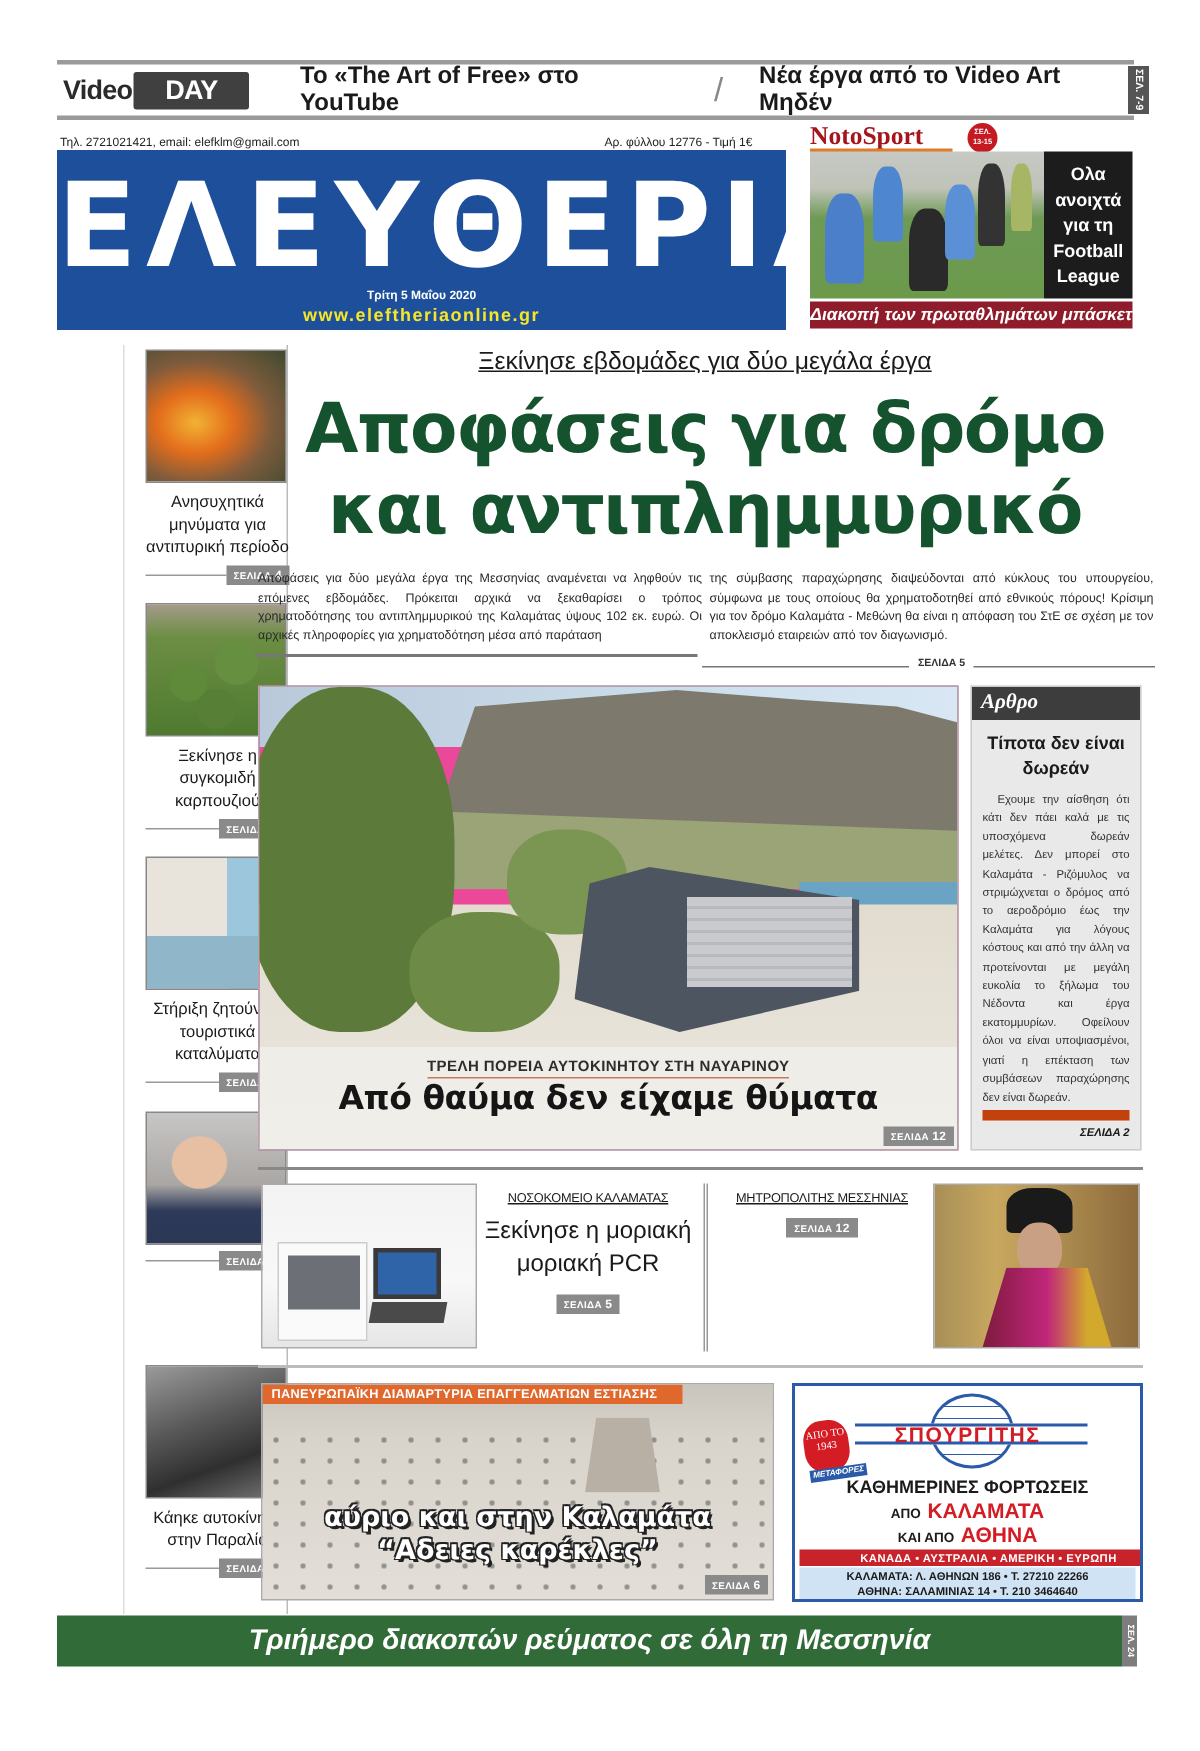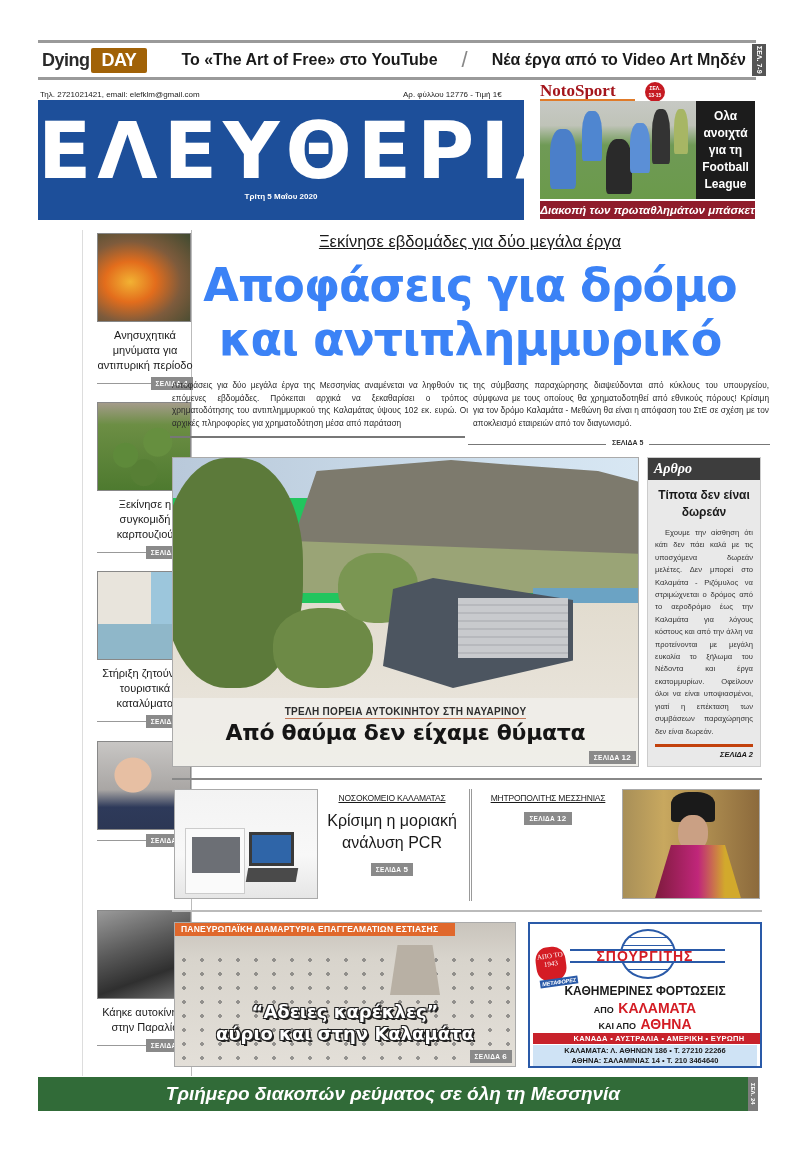--- a/index.html
+++ b/index.html
@@ -5,21 +5,21 @@
   * { box-sizing: border-box; margin: 0; padding: 0; }
   html, body { width: 800px; height: 1167px; background: #ffffff; overflow: hidden; }
   body { font-family: "Liberation Sans", sans-serif; color: #1a1a1a; position: relative; }
 
   .abs { position: absolute; }
 
   
   .topstrip { left: 38px; top: 40px; width: 718px; height: 40px; border-top: 3px solid #9a9a9a; border-bottom: 3px solid #9a9a9a; display: flex; align-items: center; }
   .freeday { display: flex; align-items: center; margin-left: 4px; font-weight: bold; font-size: 18px; letter-spacing: -0.5px; }
   .freeday .free { color: #2a2a2a; }
-  .freeday .day { background: #a16207; color: #fff; padding: 2px 11px; margin-left: 1px; border-radius: 2px; text-align: right; }
+  .freeday .day { background: #404040; color: #fff; padding: 2px 21px; margin-left: 1px; border-radius: 2px; text-align: right; }
   .strip-text { font-family: "Liberation Sans", sans-serif; font-weight: bold; font-size: 16px; color: #1a1a1a; }
   .strip-sep { font-size: 22px; color: #888; margin: 0 24px; font-weight: normal; }
   .pagetab { width: 14px; height: 32px; background: #555; color: #fff; font-size: 7px; writing-mode: vertical-rl; text-align: center; font-weight: bold; display: flex; align-items: center; justify-content: center; }
 
   .infoline { font-size: 8px; color: #222; }
 
   
   .masthead { left: 38px; top: 100px; width: 486px; height: 120px; background: #1d4f9a; }
   .mast-title { position: absolute; left: 0; top: 6px; width: 100%; text-align: center; color: #fff; font-family: "DejaVu Sans", sans-serif; font-weight: bold; font-size: 78px; letter-spacing: 6px; line-height: 90px; }
   .mast-date { position: absolute; left: 0; top: 92px; width: 100%; text-align: center; color: #fff; font-size: 8px; font-weight: bold; }
@@ -39,48 +39,48 @@
   .side-item { position: absolute; left: 14px; width: 96px; }
   .side-photo { width: 94px; height: 89px; border: 1px solid #888; margin-left: 0; }
   .side-title { text-align: center; font-size: 11px; line-height: 15px; margin-top: 6px; color: #1a1a1a; }
   .side-footer { display: flex; align-items: center; margin-top: 4px; }
   .side-line { flex: 1; height: 1px; background: #999; }
   .page-badge { background: #8a8a8a; color: #fff; font-size: 6.5px; font-weight: bold; padding: 2px 5px; letter-spacing: 0.3px; }
   .page-badge b { font-size: 8px; }
 
   
   .kicker { left: 170px; top: 232px; width: 600px; text-align: center; font-size: 16.5px; text-decoration: underline; color: #1a1a1a; }
-  .headline { left: 170px; top: 258px; width: 600px; text-align: center; font-family: "DejaVu Sans", sans-serif; font-weight: bold; font-size: 46px; line-height: 54px; letter-spacing: -1px; color: #3b82f6; }
+  .headline { left: 170px; top: 258px; width: 600px; text-align: center; font-family: "DejaVu Sans", sans-serif; font-weight: bold; font-size: 46px; line-height: 54px; letter-spacing: -1px; color: #14532d; }
   .lead-body { top: 379px; width: 296px; font-size: 8.3px; line-height: 12.6px; text-align: justify; color: #2a2a2a; }
   .lead-sep { left: 170px; top: 436px; width: 295px; height: 2px; background: #777; }
   .sel5-line { left: 468px; top: 444px; width: 302px; height: 1px; background: #777; }
   .sel5 { left: 606px; top: 439px; background: #fff; padding: 0 6px; font-size: 7px; font-weight: bold; color: #333; }
 
   
-  .bigphoto { left: 172px; top: 457px; width: 467px; height: 310px; border: 1px solid #aaa; background: #22c55e; overflow: hidden; }
+  .bigphoto { left: 172px; top: 457px; width: 467px; height: 310px; border: 1px solid #aaa; background: #ec4899; overflow: hidden; }
   .sky { position: absolute; left: 0; top: 0; width: 100%; height: 40px; background: linear-gradient(90deg, #b9c9da 0%, #cfe0ee 70%, #d8e7f3 100%); }
   .mountain { position: absolute; left: 110px; top: 2px; width: 420px; height: 110px; background: #7d7a6d; clip-path: polygon(0 100%, 8% 10%, 40% 0, 60% 6%, 75% 10%, 90% 25%, 100% 40%, 100% 100%); }
   .slope { position: absolute; left: 120px; top: 70px; width: 350px; height: 65px; background: #9aa476; clip-path: polygon(0 20%, 100% 40%, 100% 100%, 0 100%); }
   .sea { position: absolute; left: 360px; top: 130px; width: 110px; height: 20px; background: #6ba3c4; }
   .sand { position: absolute; left: 0; top: 145px; width: 100%; height: 170px; background: linear-gradient(180deg, #e2dccf 0%, #ece8e1 100%); }
   .tree { position: absolute; background: #5c7a3a; border-radius: 45%; }
   .car { position: absolute; left: 200px; top: 120px; width: 200px; height: 110px; background: #4c5560; clip-path: polygon(10% 10%, 30% 0, 100% 20%, 100% 75%, 40% 100%, 5% 80%); }
   .car-panel { position: absolute; left: 285px; top: 140px; width: 110px; height: 60px; background: repeating-linear-gradient(180deg, #c8cacd 0 6px, #b7b9bd 6px 8px); }
   .photo-caption-wrap { position: absolute; left: 0; top: 240px; width: 100%; height: 70px; background: rgba(240,238,234,0.85); }
   .photo-kicker { position: absolute; left: 0; top: 248px; width: 100%; text-align: center; font-size: 10px; font-weight: bold; color: #2d2d2d; letter-spacing: 0.3px; }
   .photo-kicker span { border-bottom: 1px solid #c47a5a; padding-bottom: 1px; }
   .photo-head { position: absolute; left: 0; top: 262px; width: 100%; text-align: center; font-family: "DejaVu Sans", sans-serif; font-weight: bold; font-size: 22px; color: #151515; letter-spacing: -0.3px; }
   .photo-page { position: absolute; right: 2px; bottom: 2px; }
 
   
   .article { left: 647px; top: 457px; width: 114px; height: 310px; background: #e9e9e9; border: 1px solid #ccc; }
   .article-head { height: 22px; background: #3d3d3d; color: #fff; font-family: "Liberation Serif", serif; font-style: italic; font-weight: bold; font-size: 14px; padding-left: 6px; line-height: 22px; }
   .article-title { text-align: center; font-weight: bold; font-size: 12px; line-height: 17px; margin-top: 7px; }
   .article-body { padding: 6px 7px 0 7px; font-size: 7.6px; line-height: 12.4px; text-align: justify; color: #333; text-indent: 10px; }
-  .article-foot { position: absolute; left: 7px; right: 7px; bottom: 7px; border-top: 3px solid #c2410c; text-align: right; font-size: 7.5px; font-weight: bold; font-style: italic; padding-top: 3px; }
+  .article-foot { position: absolute; left: 7px; right: 7px; bottom: 7px; border-top: 7px solid #c2410c; text-align: right; font-size: 7.5px; font-weight: bold; font-style: italic; padding-top: 3px; }
 
   .hr1 { left: 172px; top: 778px; width: 590px; height: 2px; background: #888; }
 
   
   .pcr-photo { left: 174px; top: 789px; width: 144px; height: 110px; border: 1px solid #aaa; background: linear-gradient(180deg, #f3f3f3 0%, #f8f8f8 60%, #e6e6e6 100%); overflow: hidden; }
   .device { position: absolute; left: 10px; top: 38px; width: 60px; height: 66px; background: #fafafa; border: 1px solid #ccc; }
   .device-screen { position: absolute; left: 6px; top: 8px; width: 48px; height: 36px; background: #6c6f75; }
   .laptop-screen { position: absolute; left: 74px; top: 42px; width: 45px; height: 34px; background: #2f65a8; border: 3px solid #3a3a3a; }
   .laptop-base { position: absolute; left: 72px; top: 78px; width: 50px; height: 14px; background: #4a4a4a; transform: skewX(-10deg); }
   .story { top: 793px; width: 140px; text-align: center; }
@@ -120,35 +120,36 @@
 
   
   .bottom-banner { left: 38px; top: 1077px; width: 710px; height: 34px; background: #316b38; color: #fff; font-style: italic; font-weight: bold; font-size: 19px; text-align: center; line-height: 34px; }
   .bottom-tab { left: 748px; top: 1077px; width: 10px; height: 34px; background: #7d7d7d; color: #fff; font-size: 6px; font-weight: bold; writing-mode: vertical-rl; text-align: center; display: flex; align-items: center; justify-content: center; }
 </style>
 </head>
 <body>
 
 <div class="abs topstrip">
   <div class="freeday">
-    <span class="free">Dying</span>
+    <span class="free">Video</span>
       <span class="day">DAY</span>
   </div>
   <span class="strip-text" style="margin-left:34px;">Το «The Art of Free» στο YouTube</span>
   <span class="strip-sep">/</span>
   <span class="strip-text">Νέα έργα από το Video Art Μηδέν</span>
 </div>
 <div class="abs pagetab" style="left:752px; top:44px;">ΣΕΛ. 7-9</div>
 
 <div class="abs infoline" style="left:40px; top:90px;">Τηλ. 2721021421, email: elefklm@gmail.com</div>
 <div class="abs infoline" style="left:403px; top:90px;">Αρ. φύλλου  12776  -  Τιμή 1€</div>
 
 <div class="abs masthead">
   <div class="mast-title">ΕΛΕΥΘΕΡΙΑ</div>
   <div class="mast-date">Τρίτη 5 Μαΐου 2020</div>
+  <div class="mast-url">www.eleftheriaonline.gr</div>
 </div>
 
 <div class="abs noto-logo">NotoSport</div>
 <div class="abs noto-underline"></div>
 <div class="abs noto-badge">
   <div>ΣΕΛ.</div>
   <div>13-15</div>
 </div>
 <div class="abs noto-photo">
   <div class="player" style="left:10px; top:28px; width:26px; height:60px; background:#4b7fc9;"></div>
@@ -241,43 +242,43 @@
 
 <div class="abs pcr-photo">
   <div class="device">
       <div class="device-screen"></div>
     </div>
   <div class="laptop-screen"></div>
   <div class="laptop-base"></div>
 </div>
 <div class="abs story" style="left:322px;">
   <div class="story-kicker">ΝΟΣΟΚΟΜΕΙΟ ΚΑΛΑΜΑΤΑΣ</div>
-  <div class="story-title">Κρίσιμη η μοριακή ανάλυση PCR</div>
+  <div class="story-title">Ξεκίνησε η μοριακή μοριακή PCR</div>
   <span class="page-badge story-page"><span>ΣΕΛΙΔΑ</span> <b>5</b></span>
 </div>
 <div class="abs vsep"></div>
 <div class="abs story" style="left:478px;">
   <div class="story-kicker">ΜΗΤΡΟΠΟΛΙΤΗΣ ΜΕΣΣΗΝΙΑΣ</div>
   <span class="page-badge story-page"><span>ΣΕΛΙΔΑ</span> <b>12</b></span>
 </div>
 <div class="abs metro-photo">
   <div class="hat"></div>
   <div class="face"></div>
   <div class="robe"></div>
 </div>
 
 <div class="abs hr2"></div>
 
 <div class="abs chairs">
   <div class="chair-dots"></div>
   <div class="monument"></div>
   <div class="chairs-tag">ΠΑΝΕΥΡΩΠΑΪΚΗ ΔΙΑΜΑΡΤΥΡΙΑ ΕΠΑΓΓΕΛΜΑΤΙΩΝ ΕΣΤΙΑΣΗΣ</div>
   <div class="chairs-title">
+    <div>αύριο και στην Καλαμάτα</div>
     <div>“Αδειες καρέκλες”</div>
-    <div>αύριο και στην Καλαμάτα</div>
   </div>
   <span class="page-badge chairs-page"><span>ΣΕΛΙΔΑ</span> <b>6</b></span>
 </div>
 
 <div class="abs ad">
   <div class="ad-globe"></div>
   <div class="ad-wings"></div>
   <div class="ad-brand">ΣΠΟΥΡΓΙΤΗΣ</div>
   <div class="ad-since">ΑΠΟ ΤΟ 1943</div>
   <div class="ad-since-tag">ΜΕΤΑΦΟΡΕΣ</div>

